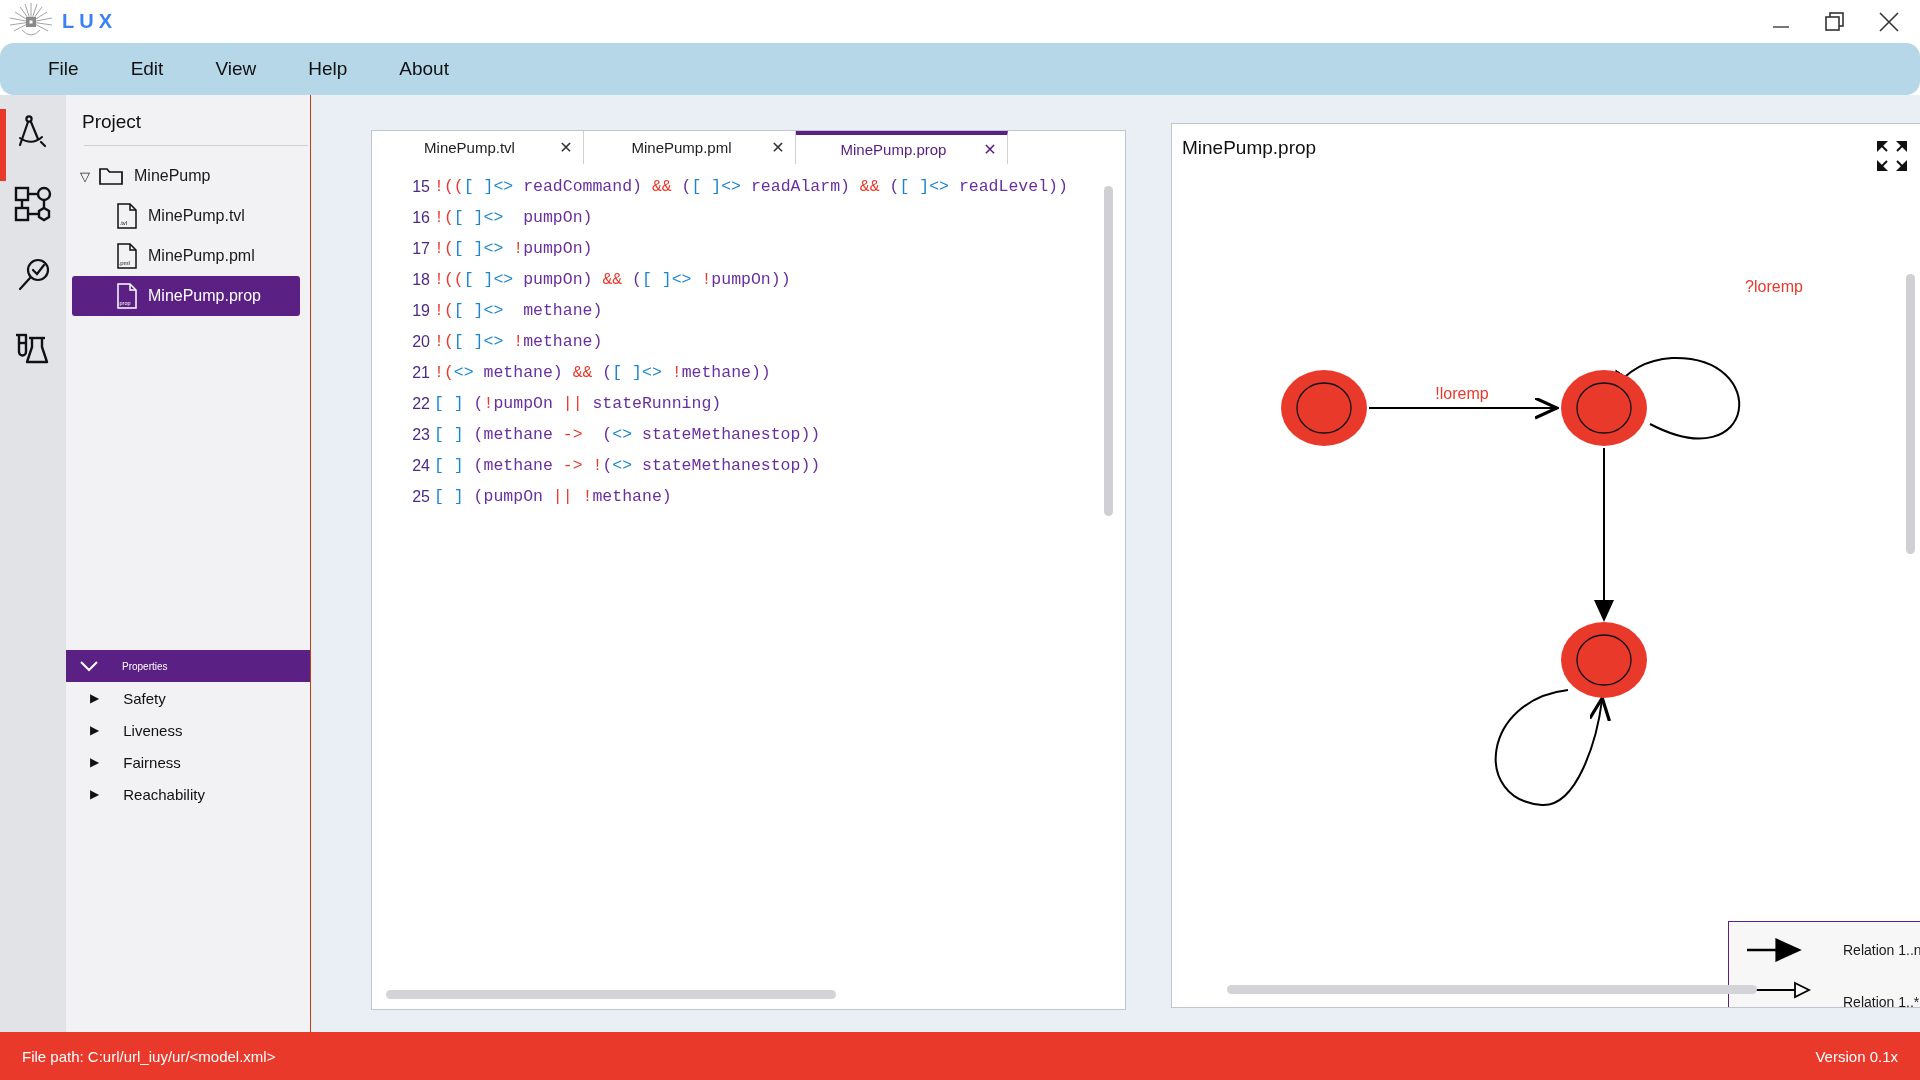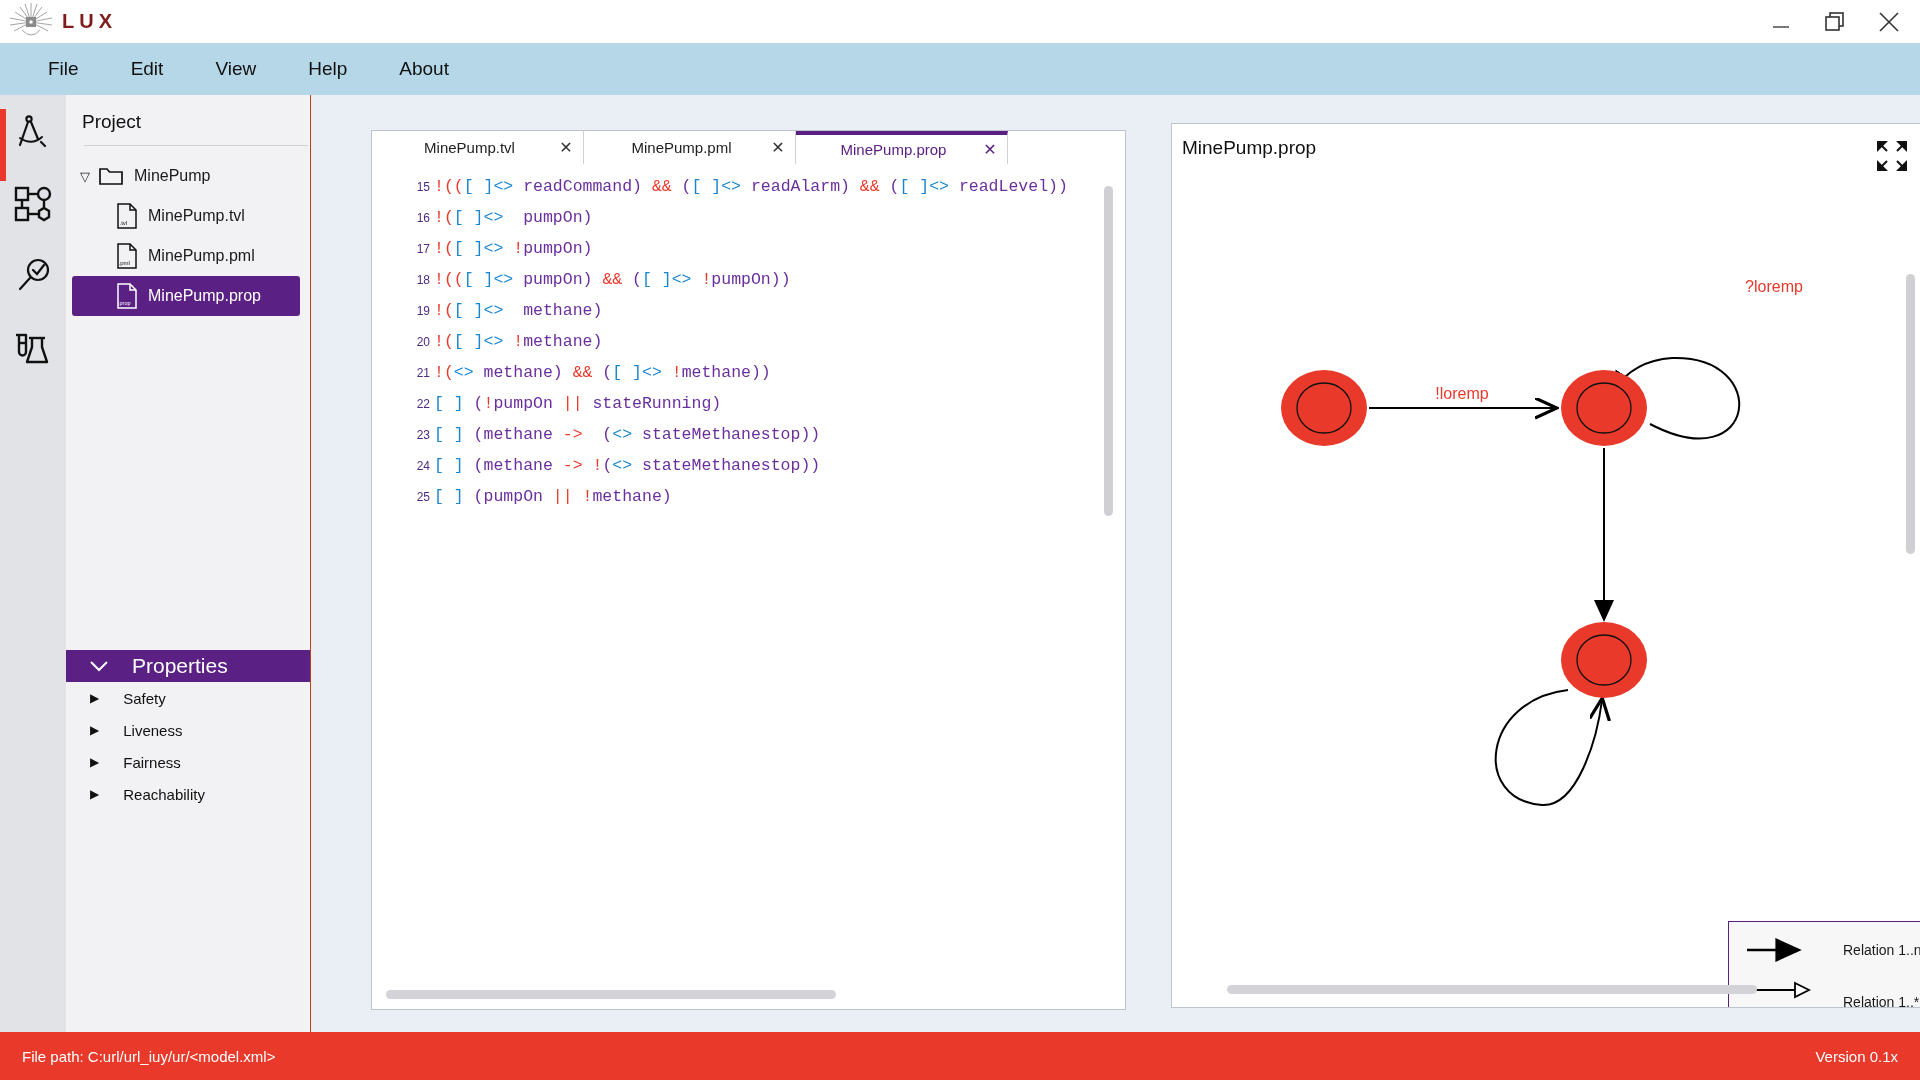--- a/index.html
+++ b/index.html
@@ -13,29 +13,29 @@
 
   
   .titlebar {
     height: 43px; background: #ffffff;
     display: flex; align-items: center; flex: 0 0 43px;
     position: relative;
   }
   .logo-wrap { width: 62px; display:flex; align-items:center; justify-content:center; }
   .logo-svg { display:block; }
   .app-title {
-    font-size: 20px; letter-spacing: 5px; font-weight: bold; color: #7f1d1d; text-align: right;
+    font-size: 20px; letter-spacing: 5px; font-weight: bold; color: #3b82f6; text-align: right;
   }
   .win-controls { position:absolute; right: 18px; top:0; height:43px; display:flex; align-items:center; gap: 28px; }
   .win-btn { width: 26px; height: 26px; display:flex; align-items:center; justify-content:center; cursor: default; }
 
   
   .menubar {
     height: 52px; background: #b6d7e8; flex: 0 0 52px;
-    display: flex; align-items: center; padding-left: 22px; gap: 0px;
+    display: flex; align-items: center; padding-left: 22px; gap: 0px; border-radius: 14px;
   }
   .menu-item {
     font-size: 19px; color: #111; padding: 6px 26px; cursor: default;
   }
 
   
   .body-row { flex: 1 1 auto; display: flex; min-height: 0; }
 
   
   .icon-rail {
@@ -61,22 +61,22 @@
   .tree-row.child { padding-left: 44px; }
   .tree-row.selected { background: #5b2083; border-radius: 3px; margin-right: 10px; }
   .tree-row.selected .tree-label { color: #ffffff; }
   .caret { width: 18px; font-size: 13px; color:#222; display:inline-block; }
   .tree-label { font-size: 16px; color: #1a1a1a; margin-left: 10px; }
   .file-ico { width: 22px; height: 26px; display:block; }
 
   .properties-header {
     position: absolute; left: 0; right: 0; top: 555px;
     height: 32px; background: #5b2083; color: #fff;
-    display:flex; align-items:center; padding-left: 22px; gap: 22px;
-    font-size: 21px;
+    display:flex; align-items:center; padding-left: 12px; gap: 22px;
+    font-size: 10px;
   }
   .prop-list { position:absolute; left:0; right:0; top: 587px; }
   .prop-row { height: 32px; display:flex; align-items:center; padding-left: 24px; gap: 24px; font-size: 15px; color:#111; cursor: default; }
 
   
   .main-area { flex: 1 1 auto; background: #eaeff5; position: relative; min-width: 0; }
 
   
   .editor-card {
     position: absolute; left: 60px; top: 35px; width: 755px; height: 880px;
@@ -88,21 +88,21 @@
     display:flex; align-items:center; justify-content:center; position: relative;
     font-size: 15px; color: #222; background: #ffffff; cursor: default;
   }
   .tab .tab-label { flex: 1 1 auto; text-align:center; padding-left: 18px; }
   .tab .tab-close { width: 34px; text-align:center; font-size: 16px; color:#333; }
   .tab.active { color: #5b2083; border-top: 4px solid #5b2083; }
   .tab.active .tab-close { color: #5b2083; }
 
   .code-area { position: relative; height: 813px; overflow: hidden; padding-top: 7px; }
   .code-line { display:flex; height: 31px; align-items:center; font-size: 16.5px; }
-  .ln { width: 62px; text-align:right; padding-right: 4px; color: #4e2a84; font-size: 12px; }
+  .ln { width: 62px; text-align:right; padding-right: 4px; color: #4e2a84; font-size: 16px; }
   .code-txt { white-space: pre; font-family: Liberation Mono, monospace; }
   .t-op   { color: #e8392b; }   
   .t-box  { color: #1a86d0; }   
   .t-id   { color: #6a2f9e; }   
 
   .vscroll-track {
     position:absolute; right: 12px; top: 55px; width: 9px; height: 330px;
     background: #cfcfd4; border-radius: 5px;
   }
   .hscroll-track {

